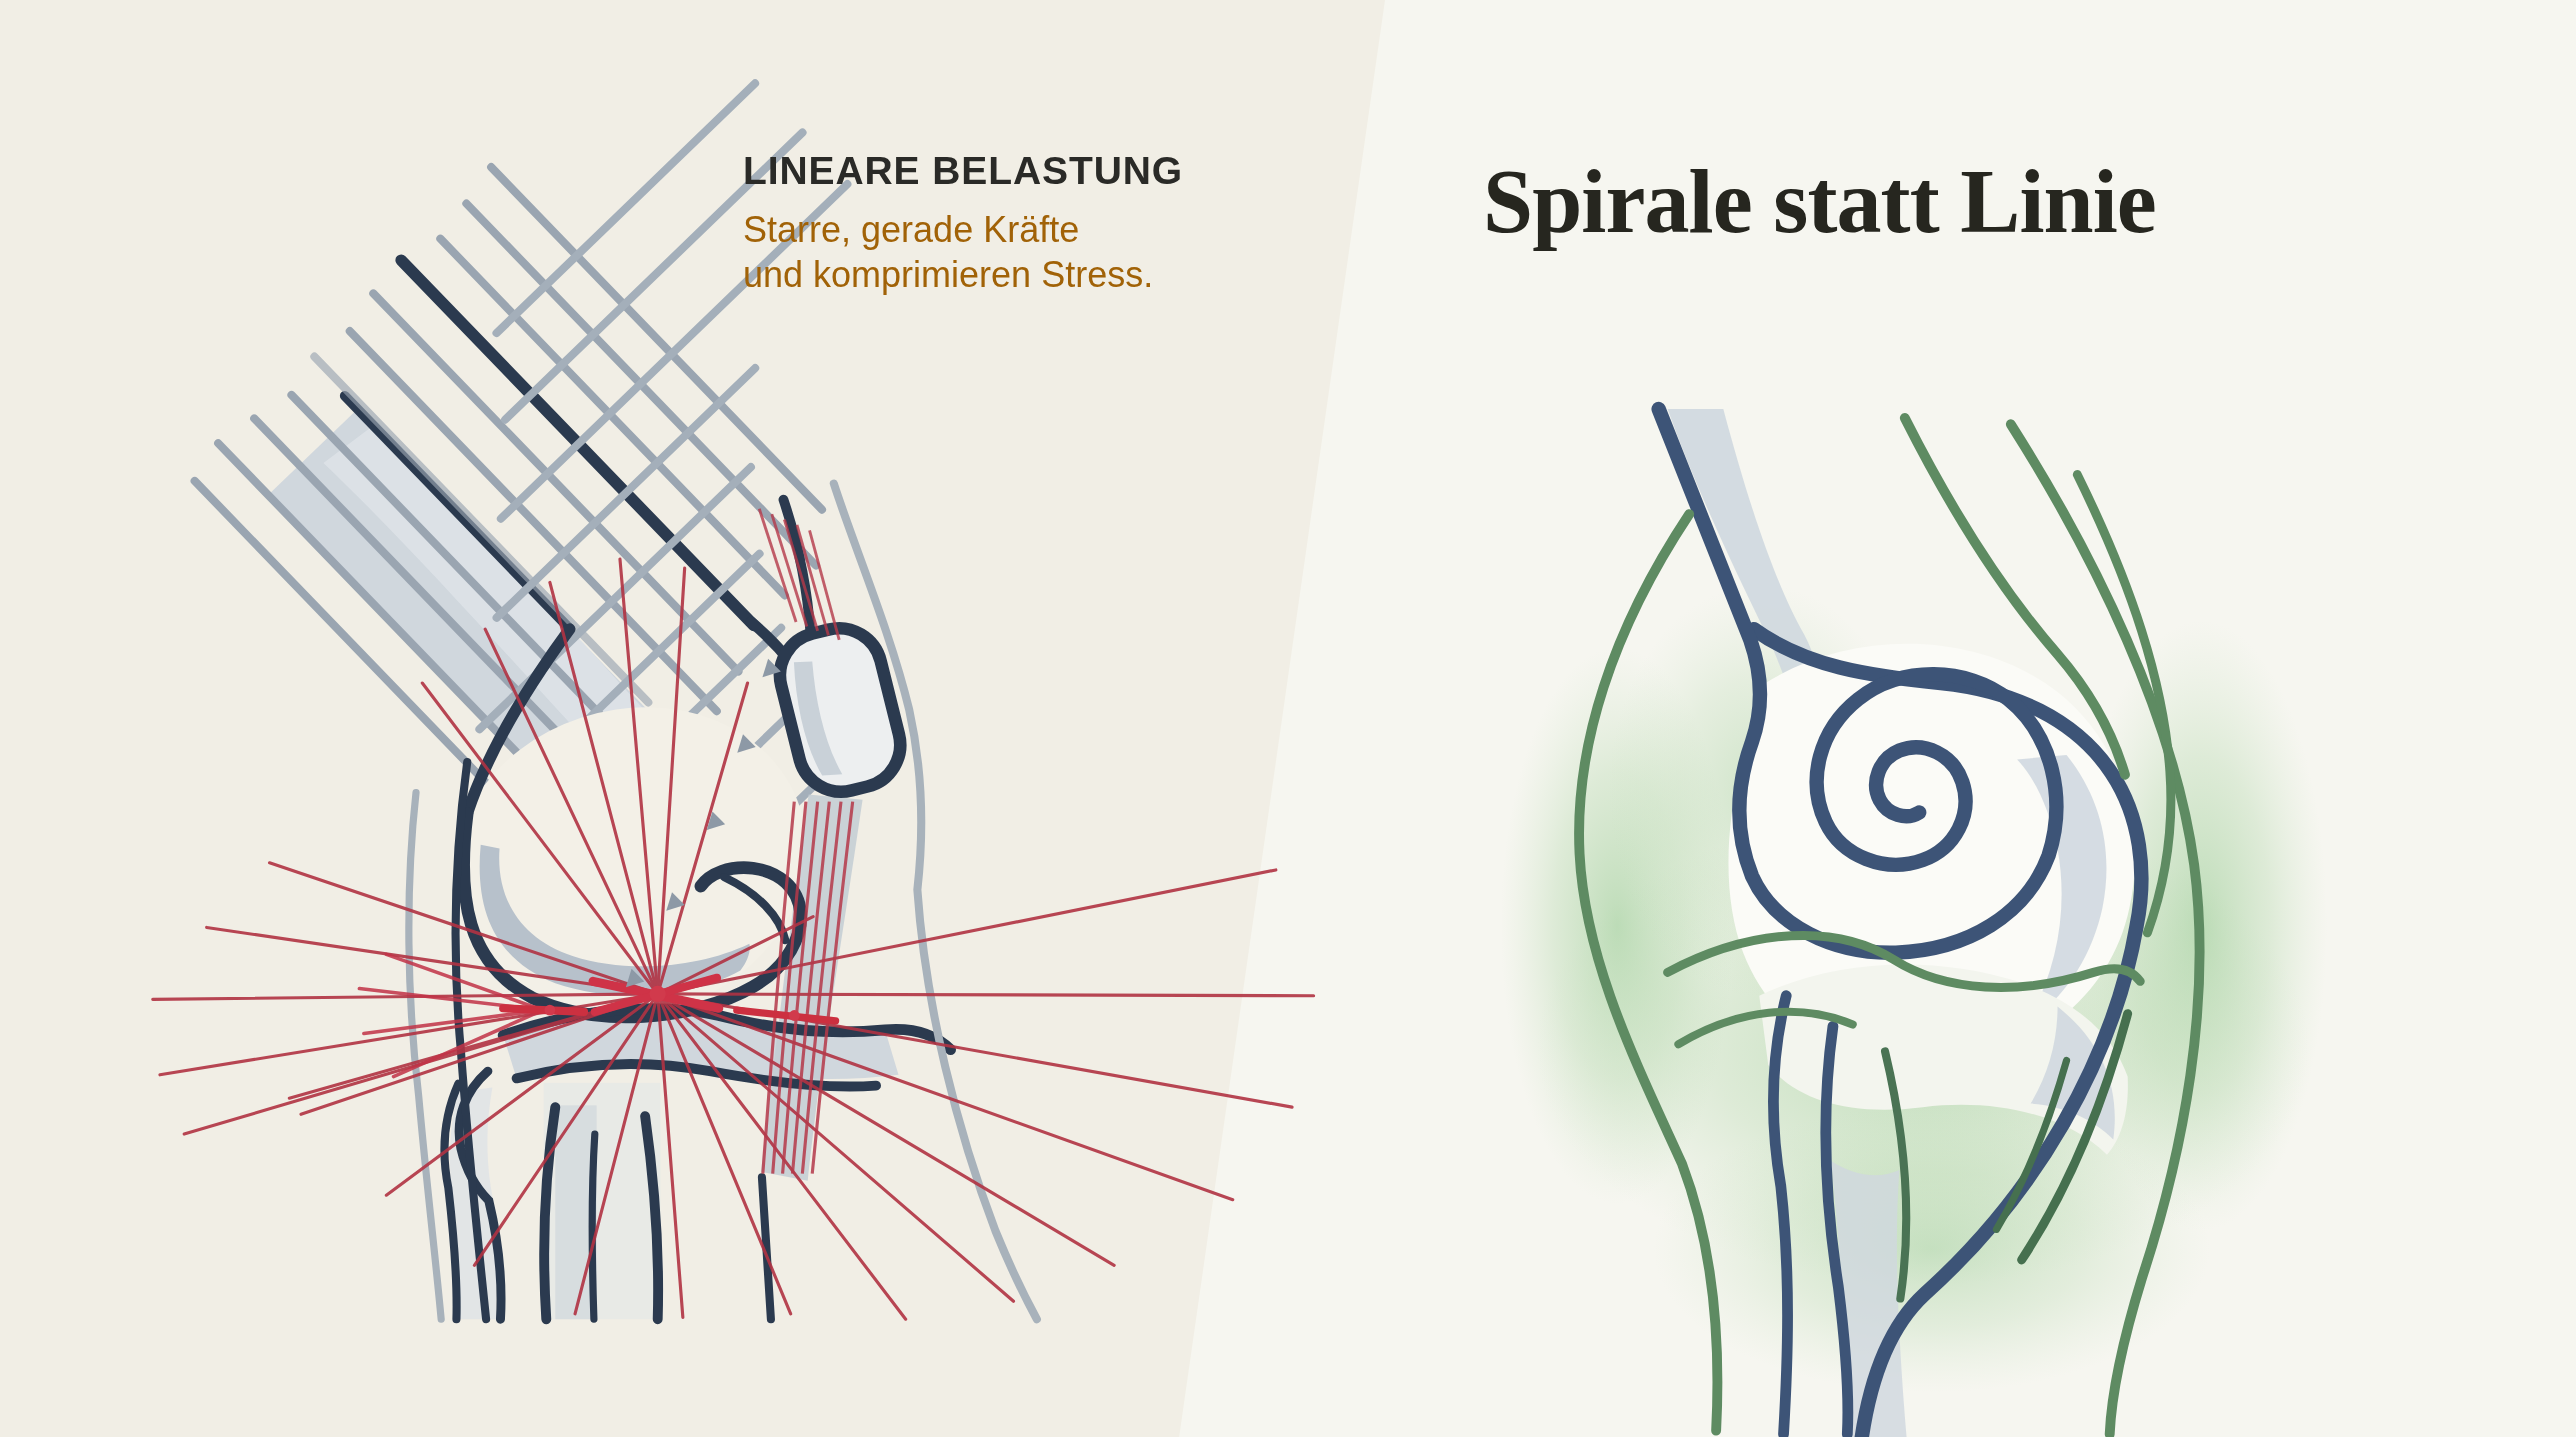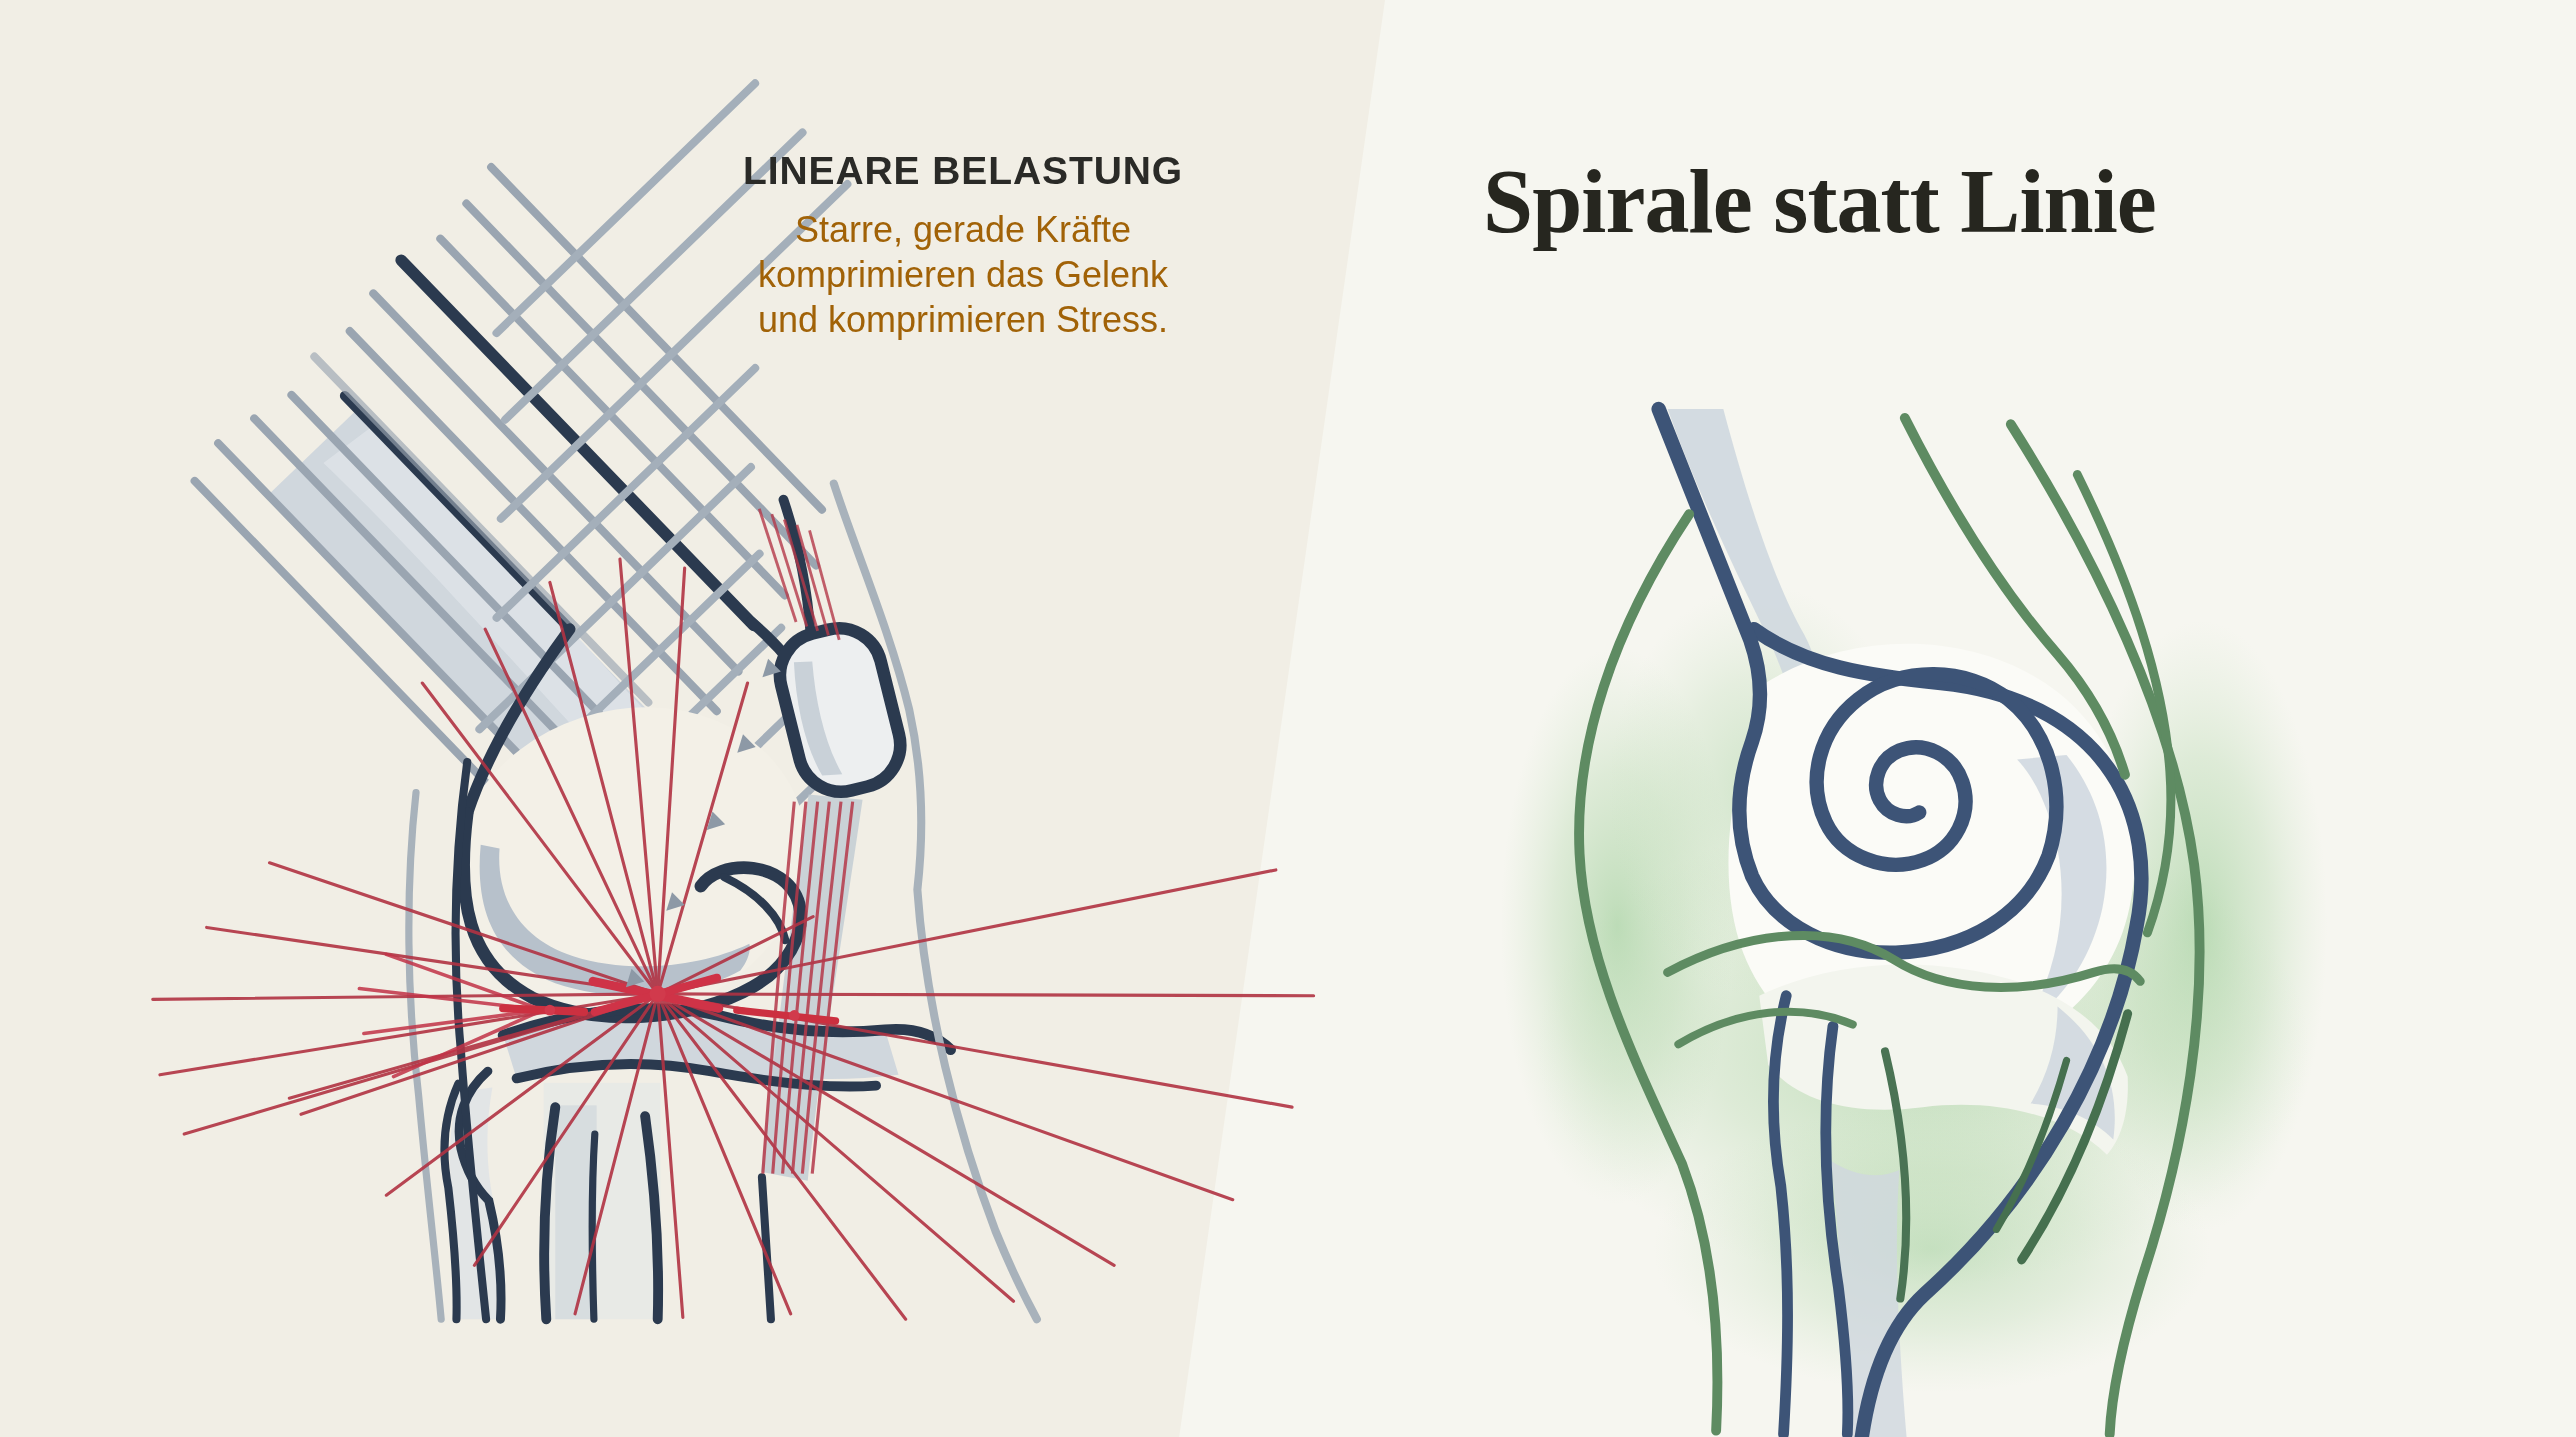--- a/index.html
+++ b/index.html
@@ -2,21 +2,21 @@
 <html style="font-size:14.4px"><head>
 <meta charset="utf-8">
 <style>
   html,body{margin:0;padding:0;}
   body{font-family:"Liberation Sans", sans-serif;}
   .page{position:relative;width:2576px;height:1438px;background:#f1eee5;overflow:hidden;}
   .right-bg{position:absolute;top:0;left:0;width:2576px;height:1438px;
     background:#f6f6f0;
     clip-path:polygon(1385px 0, 2576px 0, 2576px 1438px, 1179px 1438px);}
   svg.art{position:absolute;top:0;left:0;pointer-events:none;}
-  .left-caption{position:absolute;top:149px;right:1393px;text-align:center;color:#2e2e29;}
+  .left-caption{position:absolute;top:149px;right:1393px;text-align:left;color:#2e2e29;}
   .left-caption h2{margin:0 0 14.4px 0;font-size:39px;font-weight:600;letter-spacing:0.9px;color:#2a2a27;}
   .left-caption p{margin:0;font-size:36px;line-height:45px;font-weight:400;color:#a16207;}
   .left-caption p span{display:block;}
   .right-caption{position:absolute;top:151px;left:1483px;text-align:right;}
   .right-caption h1{margin:0;font-family:"Liberation Serif", serif;font-weight:700;
     font-size:90px;line-height:101px;letter-spacing:-0.9px;color:#26261f;}
   .right-caption p{margin:14.4px 0 0 0;font-size:42px;line-height:53px;color:#2c2c26;}
   .right-caption p span{display:block;}
 </style>
 </head>
@@ -253,21 +253,20 @@
         <path d="M 2300,1180 C 2278,1258 2252,1318 2222,1368" stroke="#46704f" stroke-width="8"></path>
         <path d="M 2098,1170 C 2122,1270 2128,1360 2115,1445" stroke="#4a7354" stroke-width="9"></path>
       </g>
     </g>
   </svg>
 
   <div class="left-caption">
     <h2>LINEARE BELASTUNG</h2>
     <p>
       <span>Starre, gerade Kräfte</span>
-      <span>komprimieren das Gelenk</span>
       <span>und komprimieren Stress.</span>
     </p>
   </div>
 
   <div class="right-caption">
     <h1>Spirale statt Linie</h1>
   </div>
 </div>
 
 

